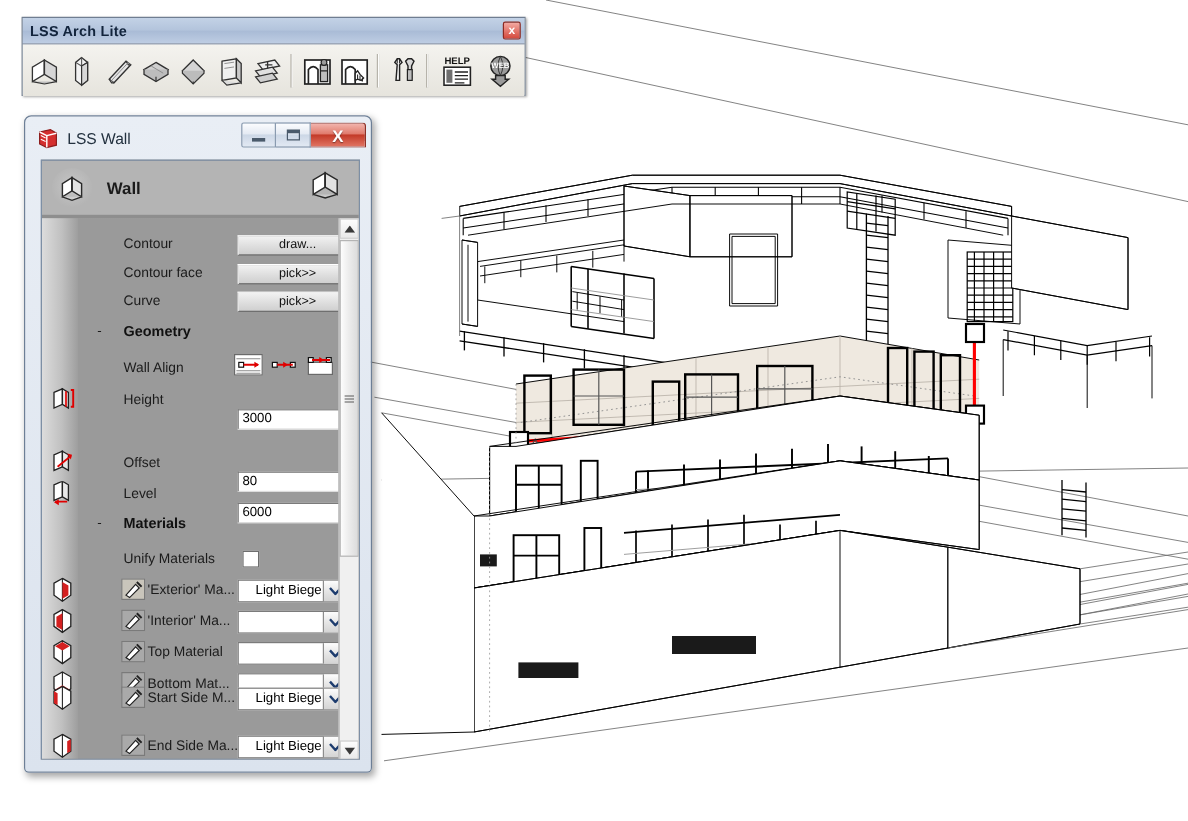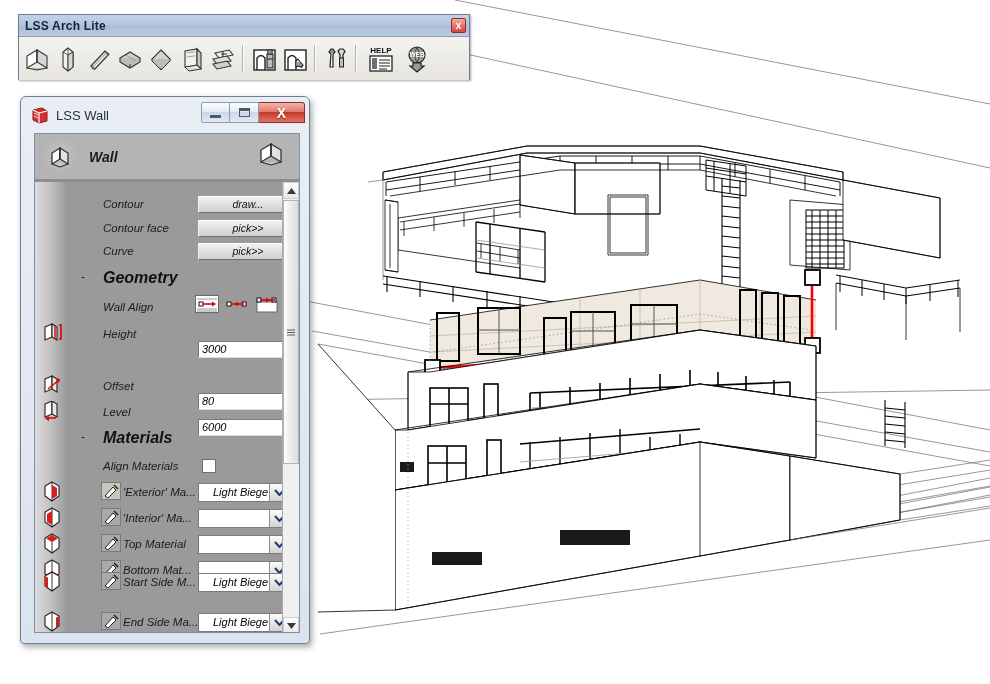--- a/index.html
+++ b/index.html
@@ -10,21 +10,21 @@
     font-family:"Liberation Sans","DejaVu Sans",sans-serif;
     -webkit-font-smoothing:none;
   }
 
   
   #viewport{position:absolute;left:0;top:0;width:990px;height:684px;background:#fff;}
   #viewport svg{display:block;}
 
   
   #toolbar-window{
-    position:absolute;left:18px;top:14px;width:452px;height:66px;
+    position:absolute;left:18px;top:14px;width:420px;height:66px;
     background:#eceae3;
     border:1px solid #6f7d91;
     box-shadow:1px 1px 2px rgba(0,0,0,.35);
     box-sizing:border-box;
   }
   #toolbar-titlebar{
     height:22px;
     background:linear-gradient(to bottom,#c3d2e6 0%,#b3c4dc 48%,#a9bbd6 52%,#becde3 100%);
     border-bottom:1px solid #8c9ab0;
     display:flex;align-items:center;position:relative;
@@ -88,21 +88,20 @@
   .glyph-min{width:11px;height:3px;background:#4a5a6b;margin-top:7px;}
   .glyph-max{width:11px;height:9px;border:1px solid #4a5a6b;border-top-width:3px;box-sizing:border-box;}
 
   
   #wall-client{
     position:absolute;left:13px;top:36px;width:266px;height:500px;
     background:#9a9a9a;
     border:1px solid #7d8fa5;
     box-sizing:border-box;
     overflow:hidden;
-    font-style:italic;
   }
 
   
   #panel-header{
     height:45px;background:#b4b4b4;position:relative;
     display:flex;align-items:center;
     border-bottom:3px solid #8e8e8e;
   }
   #panel-header-icon{
     width:34px;height:34px;margin-left:8px;border-radius:50%;
@@ -143,21 +142,21 @@
   .field{
     position:absolute;left:163px;width:93px;height:17px;box-sizing:border-box;
     background:#fff;border:1px solid #7a7a7a;
     border-right-color:#dcdcdc;border-bottom-color:#dcdcdc;
     font-size:11px;color:#000;line-height:15px;padding-left:3px;cursor:text;margin-top:30px;
   }
   .section{
     position:absolute;left:0;right:0;height:22px;
   }
   .section .dash{position:absolute;left:46px;font-size:11px;color:#1b1b1b;top:3px;}
-  .section .stitle{position:absolute;left:68px;font-size:16px;font-weight:bold;color:#111;top:2px;}
+  .section .stitle{position:absolute;left:68px;font-size:12px;font-weight:bold;color:#111;top:2px;}
 
   .combo{
     position:absolute;left:163px;width:92px;height:19px;box-sizing:border-box;
     background:#fff;border:1px solid #7b7b7b;
     display:flex;align-items:center;cursor:pointer;
   }
   .combo .cval{font-size:11px;color:#000;padding-left:14px;flex:1;white-space:nowrap;overflow:hidden;}
   .combo .carrow{
     width:20px;height:17px;flex:none;box-sizing:border-box;
     border-left:1px solid #8d8d8d;
@@ -833,21 +832,21 @@
         <span class="lbl">Level</span>
         <div class="field">6000</div>
       </div>
 
       <div class="section" style="top:245px">
         <span class="dash">-</span>
         <span class="stitle">Materials</span>
       </div>
 
       <div class="row" style="top:272px">
-        <span class="lbl">Align Materials</span>
+        <span class="lbl">Unify Materials</span>
         <div class="checkbox"></div>
       </div>
 
       <div class="row" style="top:298px">
         <svg class="rowicon" viewBox="0 0 24 22">
           <path d="M12 1 L19 5 L19 15 L12 20 L5 15 L5 5 Z" fill="#fff" stroke="#222" stroke-width="1.1"></path>
           <path d="M12 1 L12 20" stroke="#222" stroke-width="0.9"></path>
           <path d="M12 4 L17 7 L17 15 L12 18 Z" fill="#d42020" stroke="none"></path>
         </svg>
         <svg class="preicon" viewBox="0 0 20 18">

